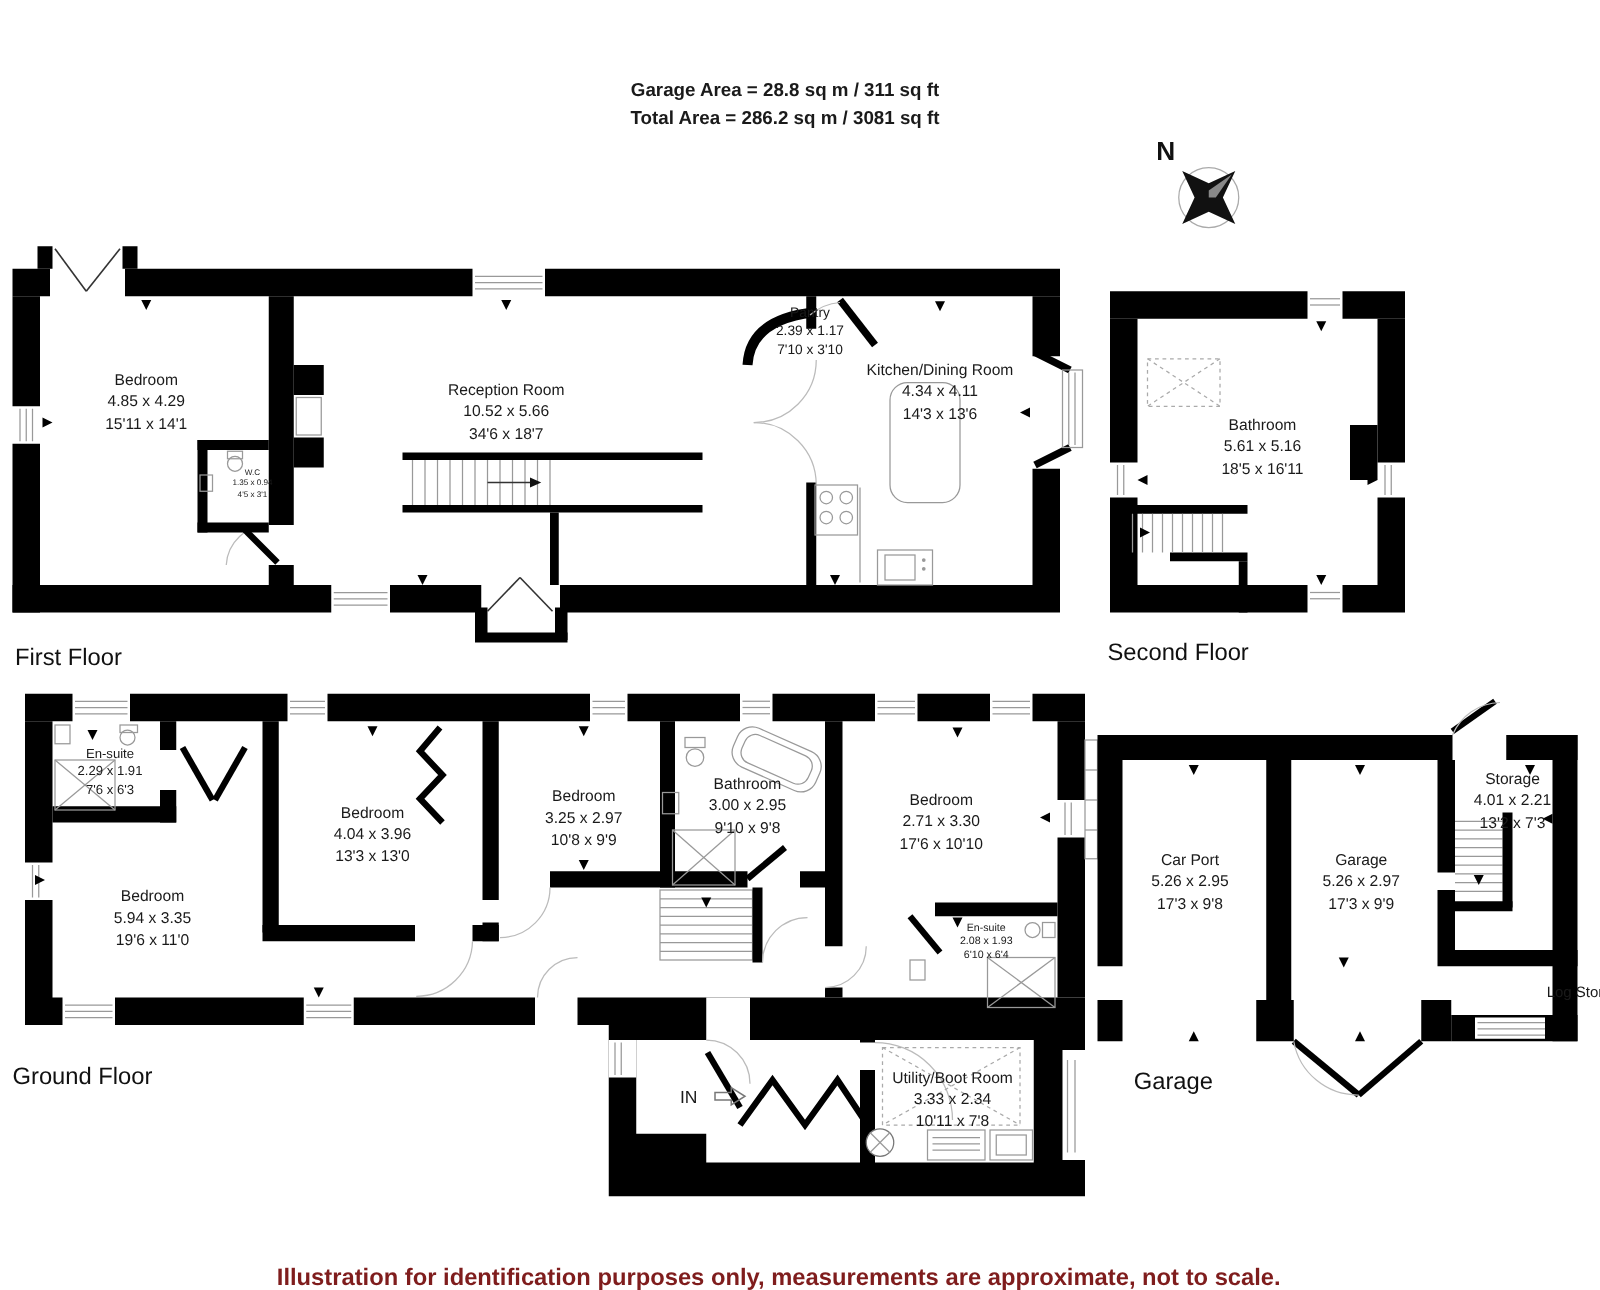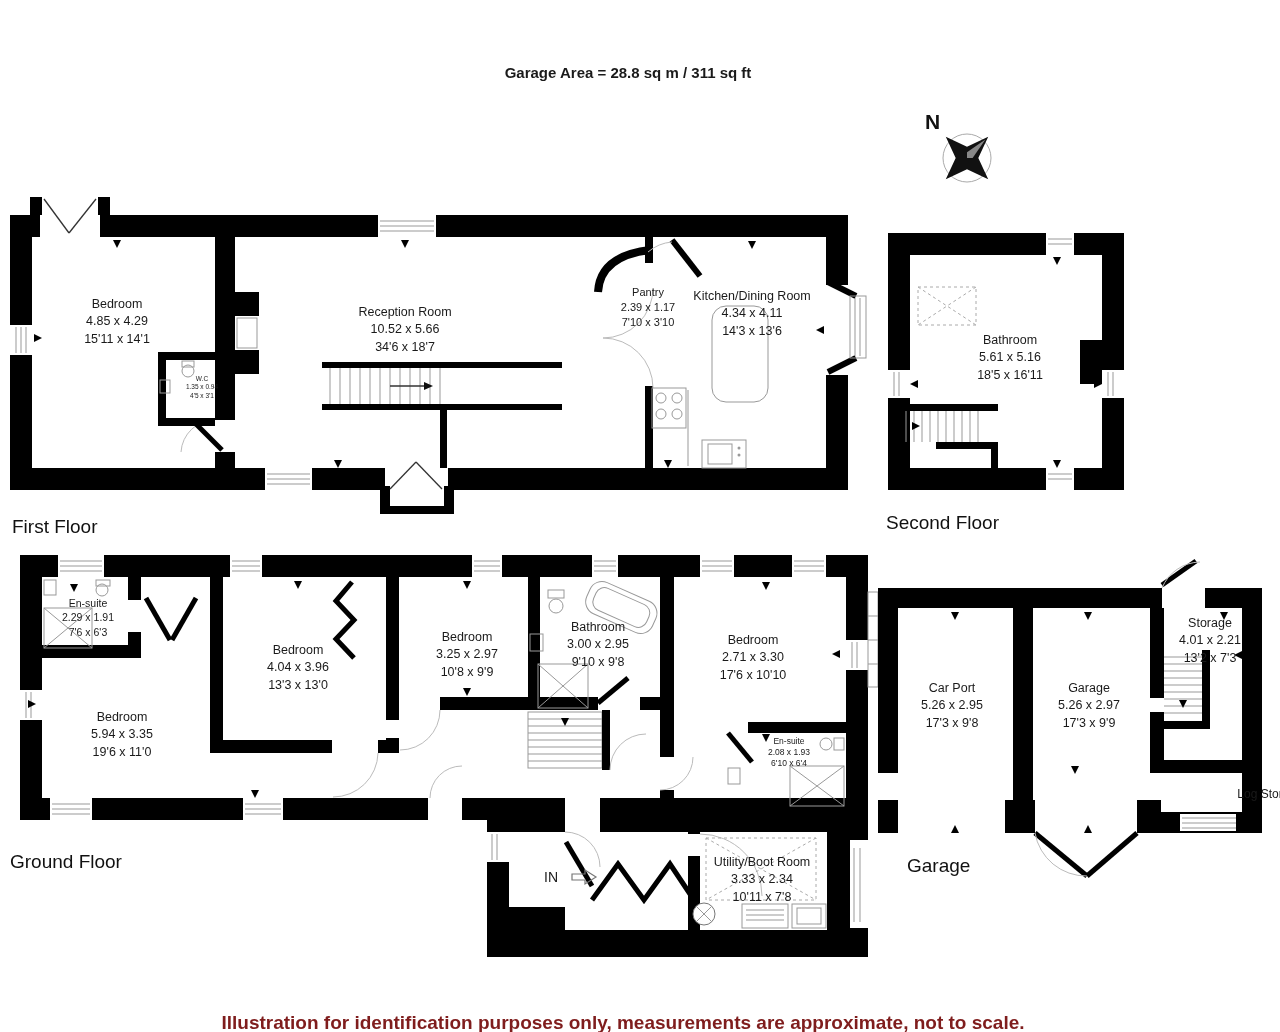--- a/index.html
+++ b/index.html
@@ -28,20 +28,21 @@
   .thin{stroke:#333;stroke-width:1.3;fill:none;}
 </style>
 </head>
 <body>
 
 <div id="page">
 
 
   <div id="areas" class="abs">
     <div>Garage Area = 28.8 sq m / 311 sq ft</div>
+    <div>Total Area = 286.2 sq m / 3081 sq ft</div>
   </div>
 
   <div id="north">N</div>
   <svg width="110" height="100" style="left:915px;top:108px;" viewBox="915 108 110 100">
     <circle cx="967" cy="158" r="24" class="gl"></circle>
     <polygon points="967,128 975,150 997,158 975,166 967,188 959,166 937,158 959,150" transform="rotate(45 967 158)" fill="#111"></polygon>
     <polygon points="967,132 971,154 967,158 963,154" transform="rotate(45 967 158)" fill="#fff" opacity="0.5"></polygon>
   </svg>
 
   <svg width="880" height="320" style="left:0;top:195px;" viewBox="0 195 880 320">
@@ -465,21 +466,21 @@
   <div class="room-label xs" style="left:202px;top:388px;">
     <div>W.C</div>
       <div>1.35 x 0.94</div>
       <div>4'5 x 3'1</div>
   </div>
   <div class="room-label" style="left:405px;top:330px;">
     <div>Reception Room</div>
       <div>10.52 x 5.66</div>
       <div>34'6 x 18'7</div>
   </div>
-  <div class="room-label p11" style="left:648px;top:266px;margin-top:42px;">
+  <div class="room-label p11" style="left:648px;top:266px;">
     <div>Pantry</div>
       <div>2.39 x 1.17</div>
       <div>7'10 x 3'10</div>
   </div>
   <div class="room-label" style="left:752px;top:314px;">
     <div>Kitchen/Dining Room</div>
       <div>4.34 x 4.11</div>
       <div>14'3 x 13'6</div>
   </div>
   <div class="room-label" style="left:1010px;top:358px;">

